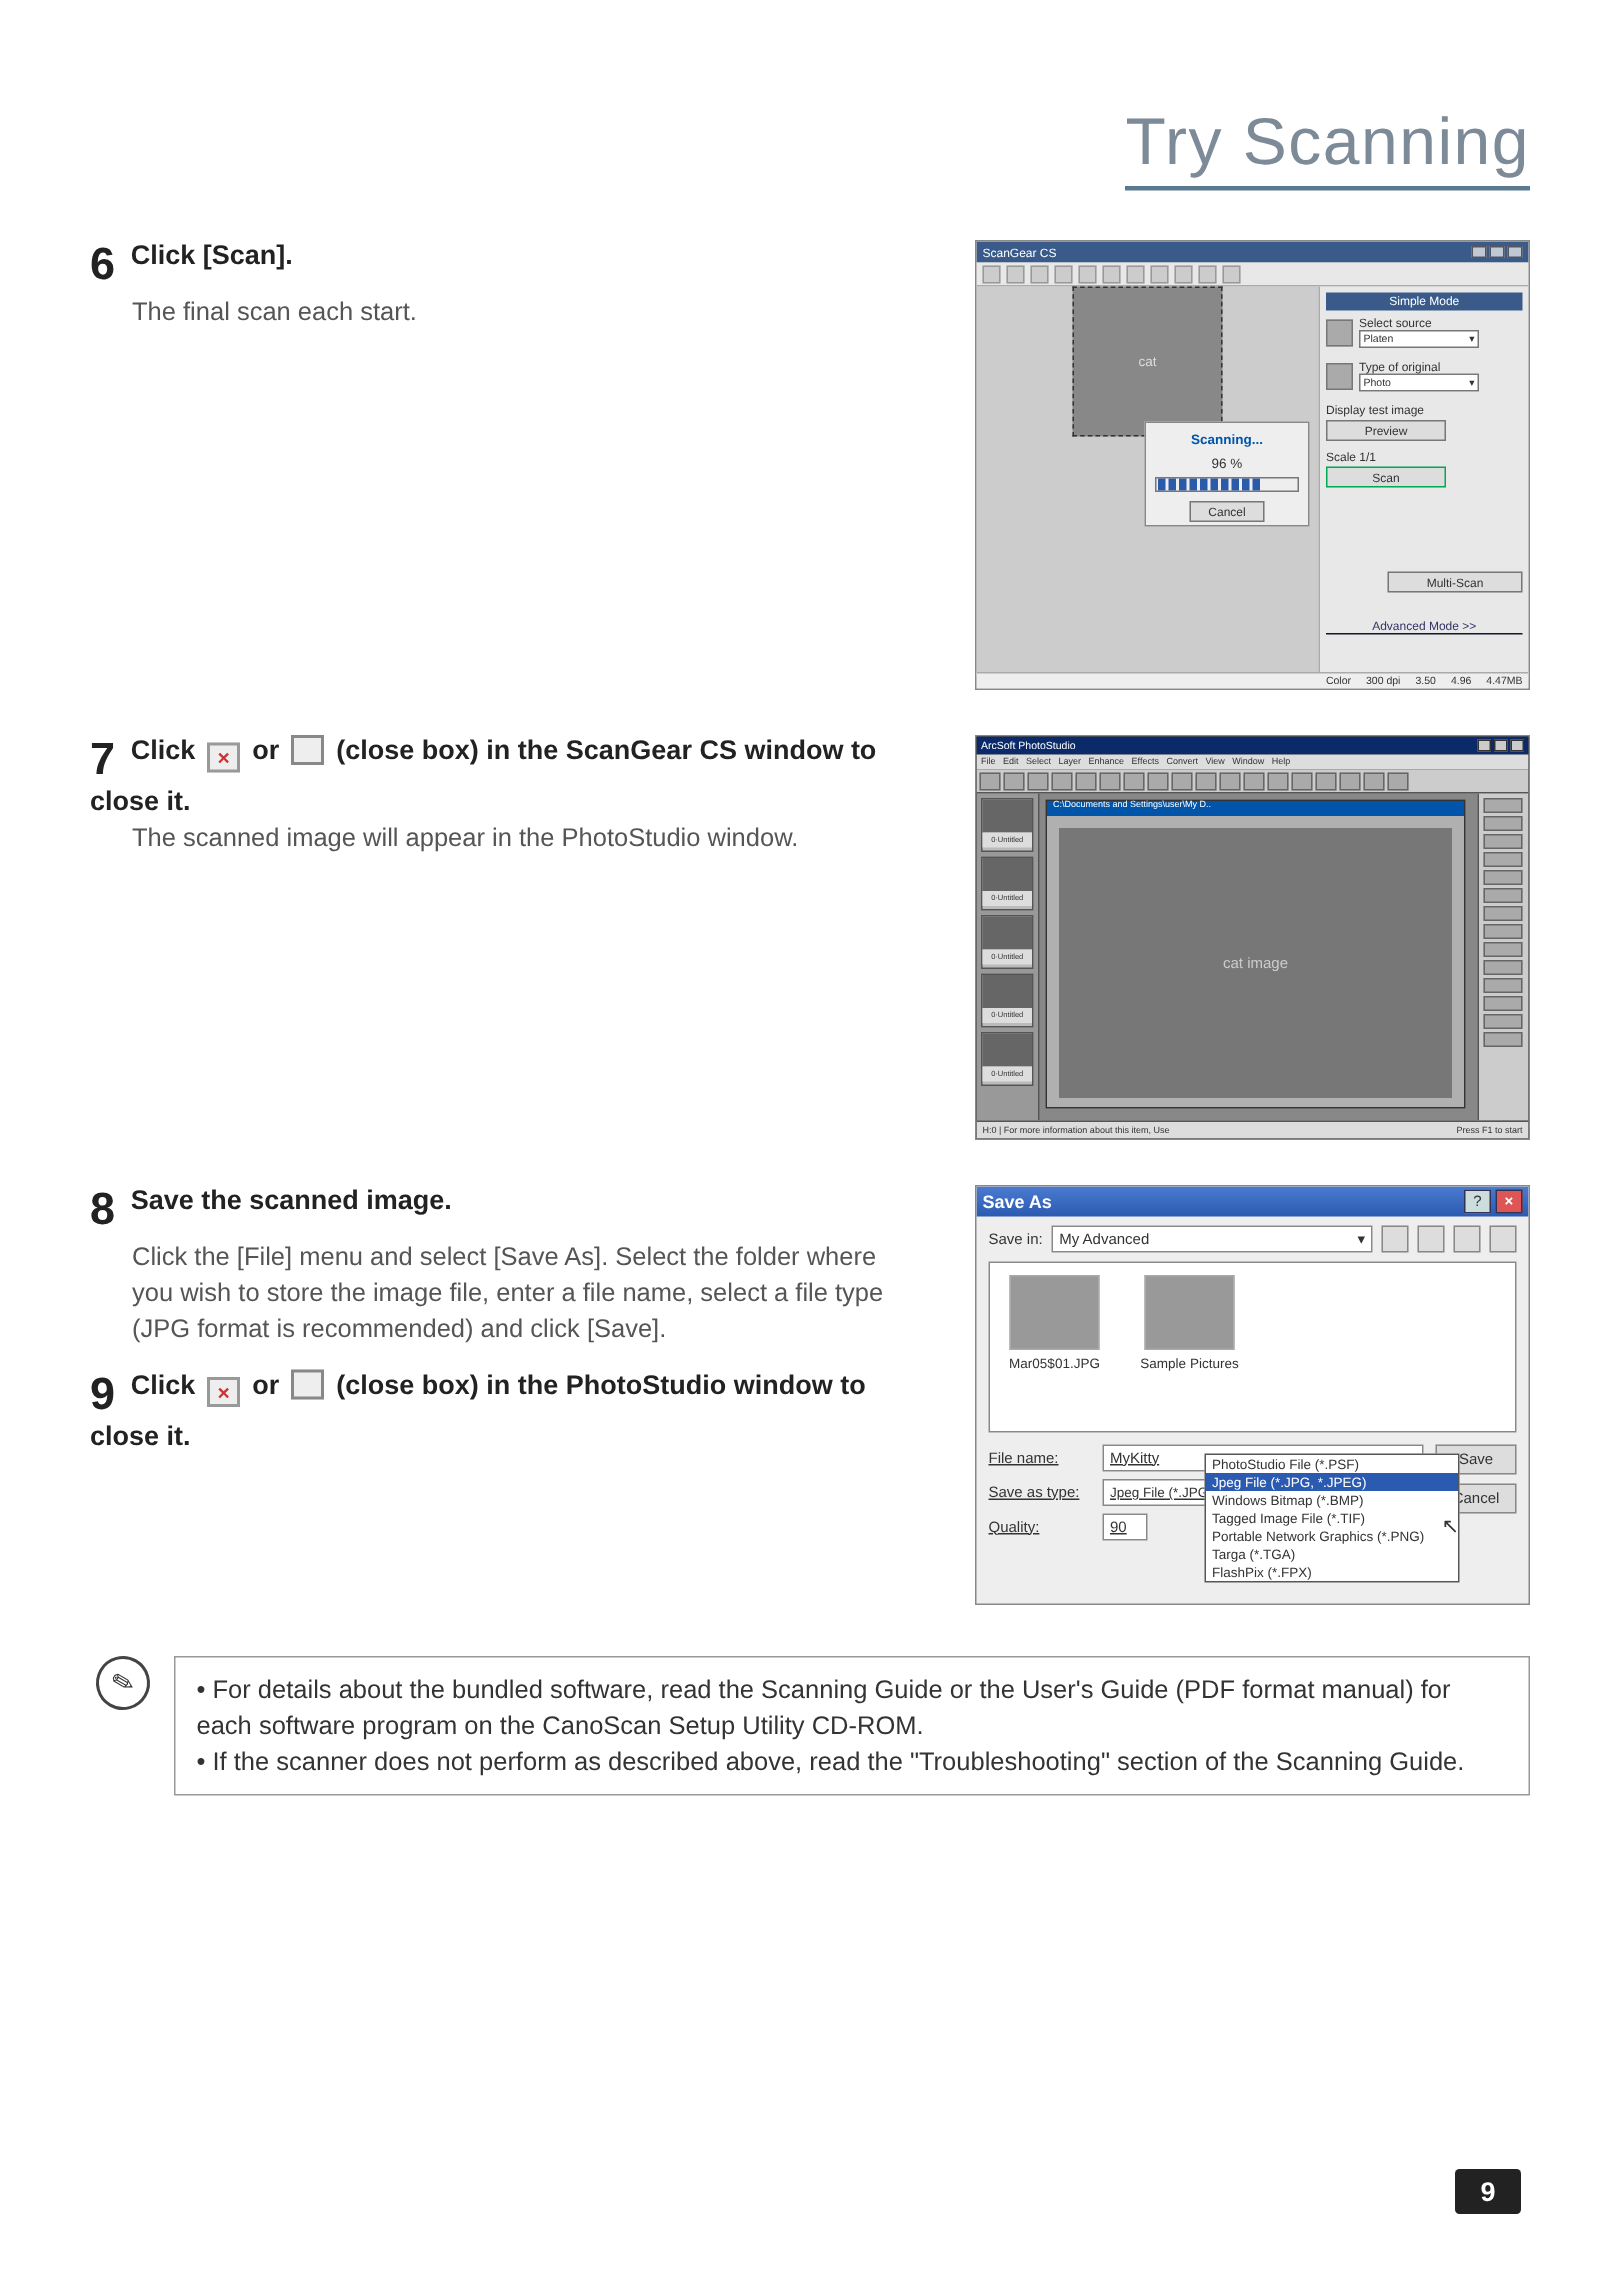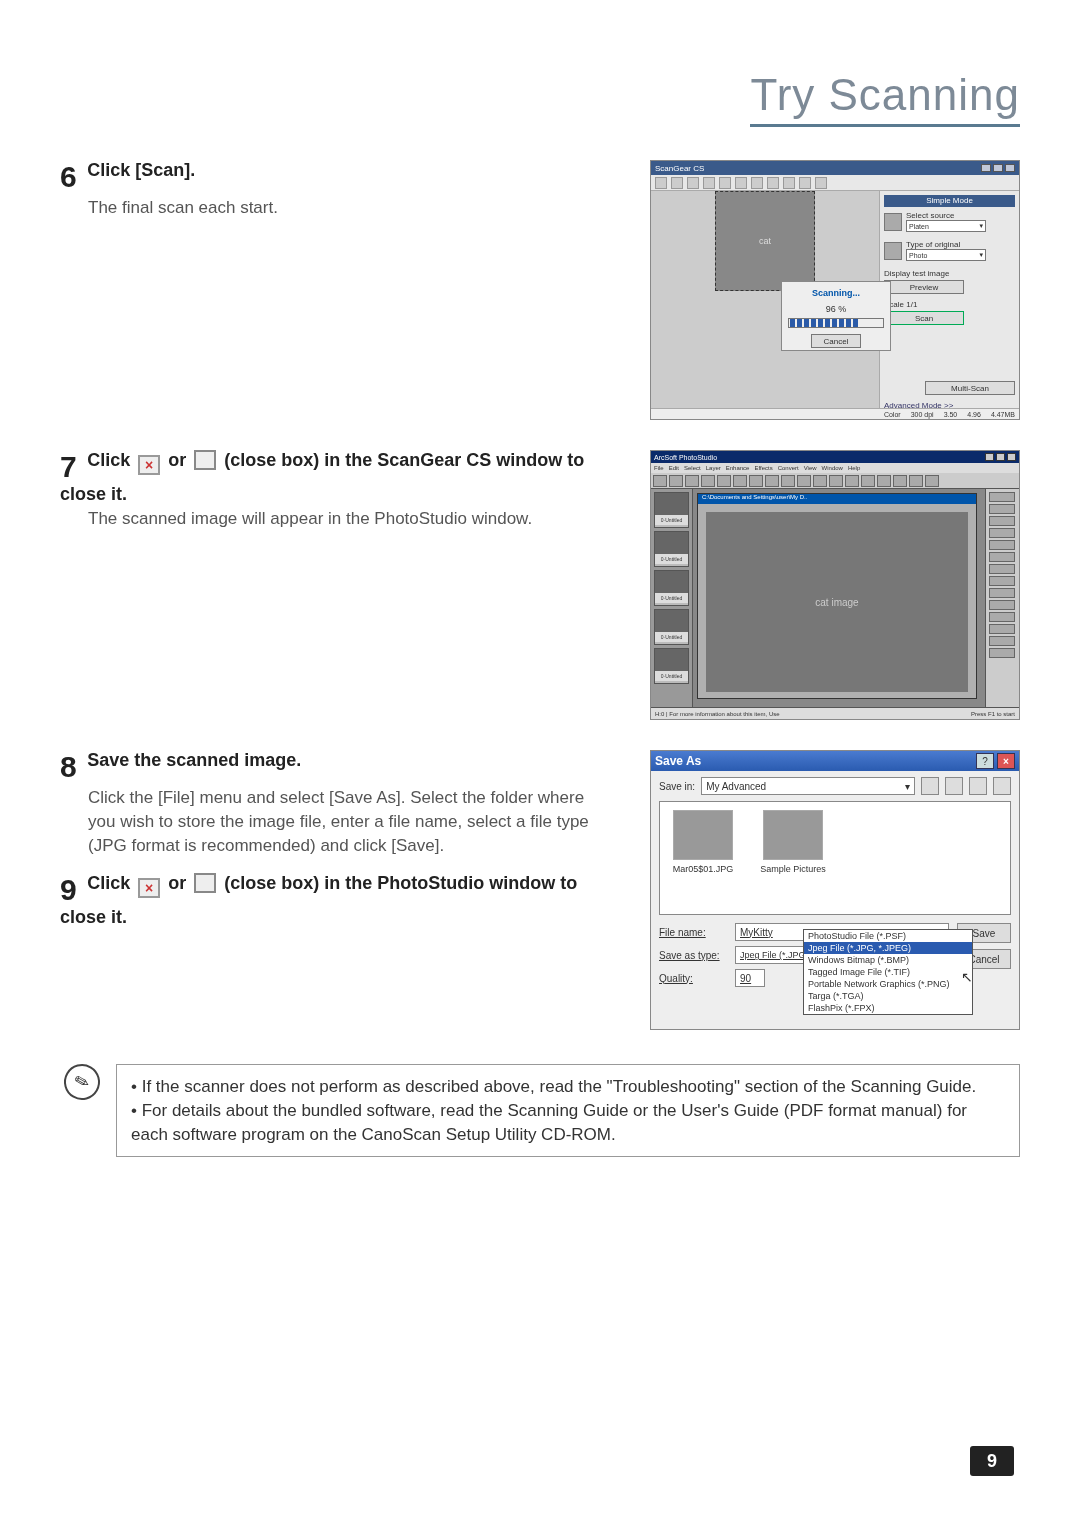--- a/index.html
+++ b/index.html
@@ -77,43 +77,43 @@
   }
   .icon-box.red { color: #c33; border-color:#999; }
   .fig {
     border: 1px solid #888;
     background: #f4f4f4;
     position: relative;
     overflow:hidden;
   }
 
   
-  .fig1 { width: 370px; height: 260px; background:#d8d8d8; }
+  .fig1 { width: 370px; height: 300px; background:#d8d8d8; }
   .fig1 .titlebar { height:14px; background:#3a5a8a; display:flex; justify-content:space-between; align-items:center; padding:0 4px;}
   .fig1 .titlebar span{font-size:8px;color:#fff;}
   .fig1 .winbtns{display:flex;gap:2px;}
   .fig1 .winbtns div{width:10px;height:8px;background:#c0c8d8;border:1px solid #555;}
   .fig1 .toolbar{height:16px;background:#e8e8e8;border-bottom:1px solid #aaa;display:flex;gap:4px;padding:2px 4px;}
   .fig1 .toolbar div{width:12px;height:12px;background:#ccc;border:1px solid #999;}
   .fig1 .main{display:flex;height:260px;}
   .fig1 .preview{flex:1;background:#ccc;display:flex;align-items:flex-start;justify-content:center;}
   .fig1 .cat{width:100px;height:100px;background:#888;border:1px dashed #333;display:flex;align-items:center;justify-content:center;font-size:9px;color:#ddd;}
   .fig1 .panel{width:140px;background:#e8e8e8;border-left:1px solid #aaa;padding:4px;font-size:8px;color:#333;}
   .fig1 .panel .simplehdr{height:12px;background:#3a5a8a;color:#fff;text-align:center;font-size:8px;line-height:12px;margin-bottom:4px;}
   .fig1 .panel .row{display:flex;align-items:center;gap:4px;margin-bottom:8px;}
   .fig1 .panel .icon{width:18px;height:18px;background:#aaa;border:1px solid #777;}
   .fig1 .panel .lbl{font-size:8px;}
   .fig1 .panel .combo{width:80px;height:12px;background:#fff;border:1px solid #777;font-size:7px;padding-left:2px;display:flex;align-items:center;justify-content:space-between;}
   .fig1 .panel .combo::after{content:"▾";font-size:7px;padding-right:2px;}
   .fig1 .panel .btn{width:80px;height:14px;border:1px solid #777;background:#ddd;font-size:8px;text-align:center;line-height:14px;margin-top:2px;}
   .fig1 .panel .outline{border:1px solid #0a5;}
   .fig1 .panel .status{margin-top:56px;text-align:right;font-size:8px;}
-  .fig1 .panel .adv{border-bottom:4px solid #0f172a;text-align:left;font-size:8px;color:#336;margin-top:6px;}
+  .fig1 .panel .adv{border-bottom:1px solid #0f172a;text-align:center;font-size:8px;color:#336;margin-top:18px;}
   .fig1 .statusbar{position:absolute;bottom:0;left:0;right:0;height:11px;background:#eee;border-top:1px solid #aaa;display:flex;justify-content:flex-end;gap:10px;font-size:7px;padding:0 4px;color:#333;align-items:center;}
-  .fig1 .scanbox{position:absolute;left:130px;top:120px;width:110px;height:70px;background:#eee;border:1px solid #888;padding:6px;text-align:center;}
+  .fig1 .scanbox{position:absolute;left:112px;top:120px;width:110px;height:70px;background:#eee;border:1px solid #888;padding:6px;text-align:center;}
   .fig1 .scanbox .t{font-size:9px;color:#05a;font-weight:bold;}
   .fig1 .scanbox .p{font-size:9px;margin-top:6px;}
   .fig1 .scanbox .bar{height:10px;border:1px solid #777;margin-top:4px;display:flex;}
   .fig1 .scanbox .bar div{width:5px;height:8px;background:#2a5aa8;margin:0 1px;}
   .fig1 .scanbox .cancel{width:50px;height:14px;border:1px solid #777;background:#ddd;font-size:8px;margin:6px auto 0;line-height:14px;}
 
   
   .fig2 { width: 370px; height: 270px; background:#2a2a2a;}
   .fig2 .titlebar{height:12px;background:#0a2a6a;display:flex;justify-content:space-between;padding:0 3px;align-items:center;}
   .fig2 .titlebar span{font-size:7px;color:#fff;}
@@ -446,20 +446,20 @@
         <div>Targa (*.TGA)</div>
         <div>FlashPix (*.FPX)</div>
       </div>
       <div class="cursor">↖</div>
     </div>
   </div>
 
   <div class="note-wrap">
     <div class="note-icon">✎</div>
     <div class="note-box">
+      <div>• For details about the bundled software, read the Scanning Guide or the User's Guide (PDF format manual) for each software program on the CanoScan Setup Utility CD-ROM.</div>
       <div>• If the scanner does not perform as described above, read the "Troubleshooting" section of the Scanning Guide.</div>
-      <div>• For details about the bundled software, read the Scanning Guide or the User's Guide (PDF format manual) for each software program on the CanoScan Setup Utility CD-ROM.</div>
     </div>
   </div>
 
 </div>
 
 <div class="page-num">9</div>
 
 </body></html>

